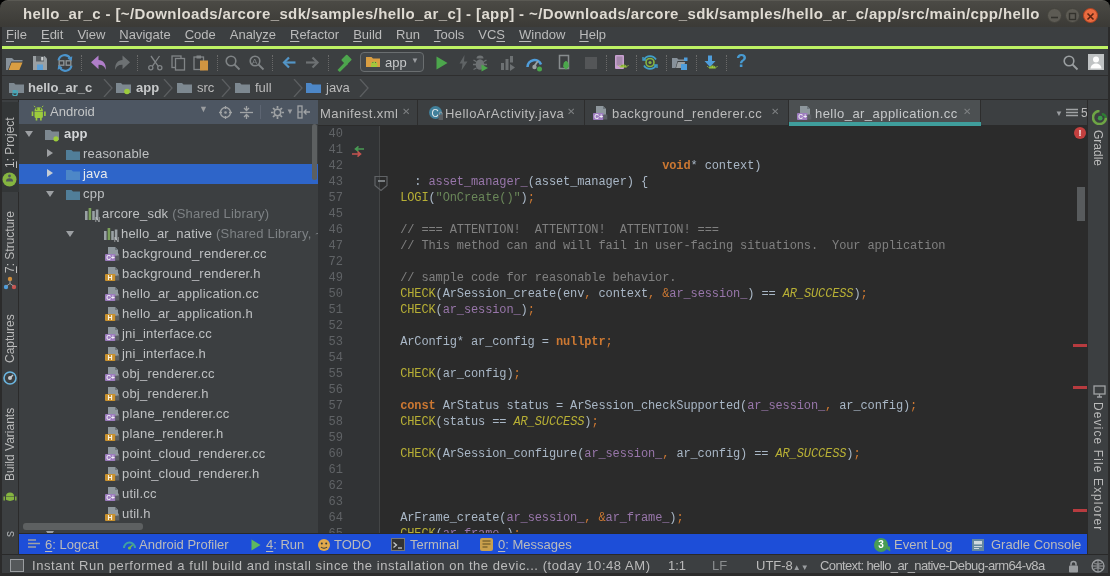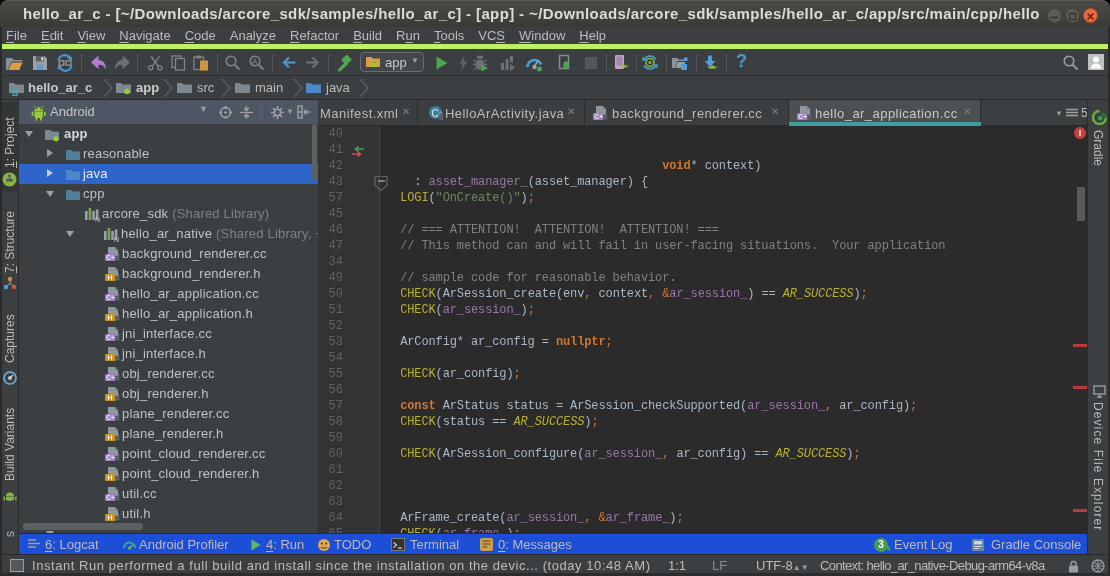--- a/index.html
+++ b/index.html
@@ -2,21 +2,21 @@
 <html><head><meta charset="utf-8"><style>
 *{margin:0;padding:0;box-sizing:border-box}
 html,body{width:1110px;height:576px;background:#000;overflow:hidden}
 body{font-family:"Liberation Sans",sans-serif;position:relative}
 .abs{position:absolute}
 
 #titlebar{position:absolute;left:0;top:0;width:1110px;height:27px;background:linear-gradient(#4b4a45,#3b3a36);border-radius:8px 8px 0 0;border-top:1px solid #5a5953}
 #title{position:absolute;left:23px;top:4px;width:1017px;white-space:nowrap;overflow:hidden;color:#dfdbd3;font-size:15px;font-weight:bold;letter-spacing:0.38px}
 .winbtn{position:absolute;top:7px;width:15px;height:15px;border-radius:50%;background:#5d5b54;border:1px solid #44433d;color:#32312c;text-align:center}
 
-#menubar{position:absolute;left:0;top:27px;width:1110px;height:22px;background:#3c3f41;border-bottom:5px solid #bef264;display:flex;align-items:center;padding-left:6px;gap:14px;color:#bbbbbb;font-size:13px}
+#menubar{position:absolute;left:0;top:27px;width:1110px;height:22px;background:#3c3f41;border-bottom:3px solid #bef264;display:flex;align-items:flex-start;padding-left:6px;gap:14px;color:#bbbbbb;font-size:13px}
 #menubar u{text-decoration:underline;text-underline-offset:2px}
 
 #toolbar{position:absolute;left:0;top:49px;width:1110px;height:27px;background:#3c3f41;border-bottom:1px solid #2e2e2e}
 .tbi{position:absolute;top:5px;width:18px;height:18px}
 .tbsep{position:absolute;top:6px;width:0;height:16px;border-left:1px dotted #6a6a6a}
 
 #navbar{position:absolute;left:0;top:76px;width:1110px;height:24px;background:#3c3f41;border-bottom:1px solid #2a2a2a;color:#bbbbbb;font-size:13px}
 .crumb{position:absolute;top:4px}
 
 #main{position:absolute;left:0;top:100px;width:1110px;height:433px;background:#3c3f41}
@@ -254,21 +254,21 @@
   <svg class="abs" style="left:176px;top:4px" width="17" height="16">
       <path d="M1 3h5l1.5 1.5H16V13H1z" fill="#7d8890"></path>
     </svg>
   <span class="crumb" style="left:197px;color:#bbbbbb">src</span>
   <svg class="abs" style="left:221px;top:3px" width="10" height="18">
       <path d="M1 0l8 9-8 9" stroke="#5c5f61" stroke-width="1.3" fill="none"></path>
     </svg>
   <svg class="abs" style="left:234px;top:4px" width="17" height="16">
       <path d="M1 3h5l1.5 1.5H16V13H1z" fill="#7d8890"></path>
     </svg>
-  <span class="crumb" style="left:255px;color:#bbbbbb">main</span>
+  <span class="crumb" style="left:255px;color:#bbbbbb">full</span>
   <svg class="abs" style="left:293px;top:3px" width="10" height="18">
       <path d="M1 0l8 9-8 9" stroke="#5c5f61" stroke-width="1.3" fill="none"></path>
     </svg>
   <svg class="abs" style="left:305px;top:4px" width="17" height="16">
       <path d="M1 3h5l1.5 1.5H16V13H1z" fill="#4d87c7"></path>
     </svg>
   <span class="crumb" style="left:326px;color:#bbbbbb">java</span>
   <svg class="abs" style="left:359px;top:3px" width="10" height="18">
       <path d="M1 0l8 9-8 9" stroke="#5c5f61" stroke-width="1.3" fill="none"></path>
     </svg>
@@ -603,21 +603,21 @@
   </div>
     <div id="gutter">
         <div class="ln" style="top:0px">40</div>
         <div class="ln" style="top:16px">41</div>
         <div class="ln" style="top:32px">42</div>
         <div class="ln" style="top:48px">43</div>
         <div class="ln" style="top:64px">57</div>
         <div class="ln" style="top:80px">45</div>
         <div class="ln" style="top:96px">46</div>
         <div class="ln" style="top:112px">47</div>
-        <div class="ln" style="top:128px">34</div>
+        <div class="ln" style="top:128px">72</div>
         <div class="ln" style="top:144px">49</div>
         <div class="ln" style="top:160px">50</div>
         <div class="ln" style="top:176px">51</div>
         <div class="ln" style="top:192px">52</div>
         <div class="ln" style="top:208px">53</div>
         <div class="ln" style="top:224px">54</div>
         <div class="ln" style="top:240px">55</div>
         <div class="ln" style="top:256px">56</div>
         <div class="ln" style="top:272px">57</div>
         <div class="ln" style="top:288px">58</div>

